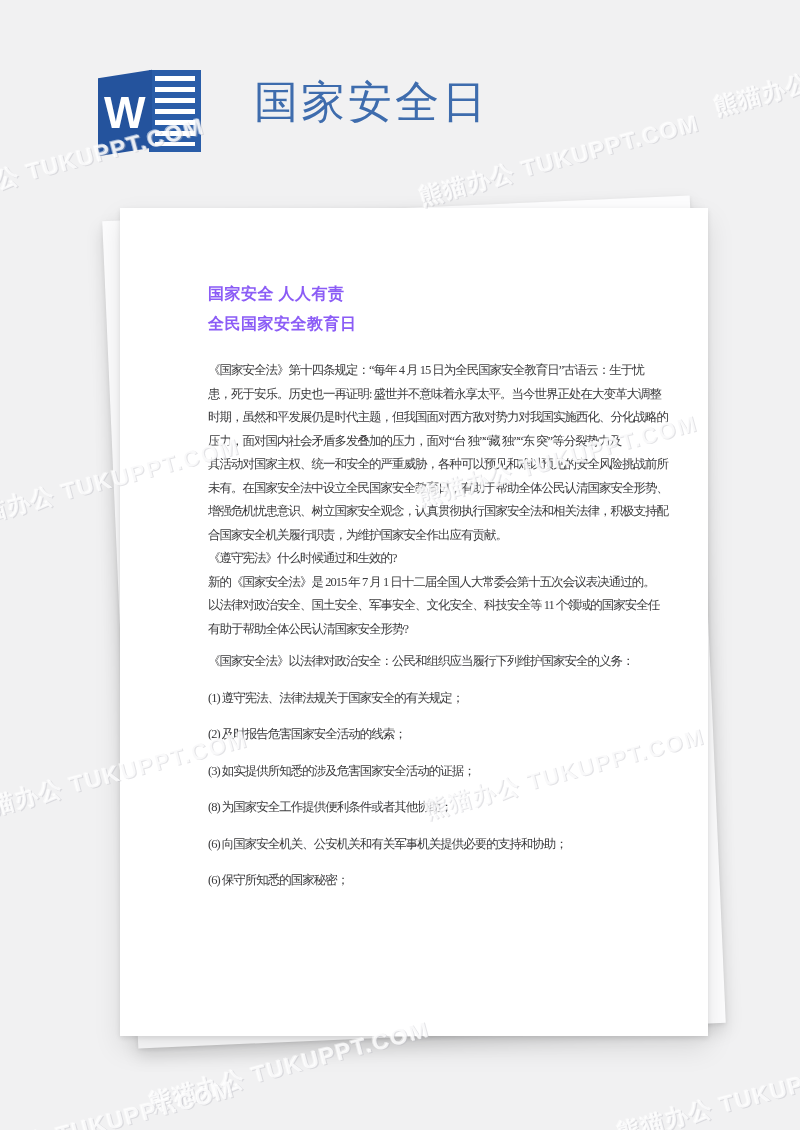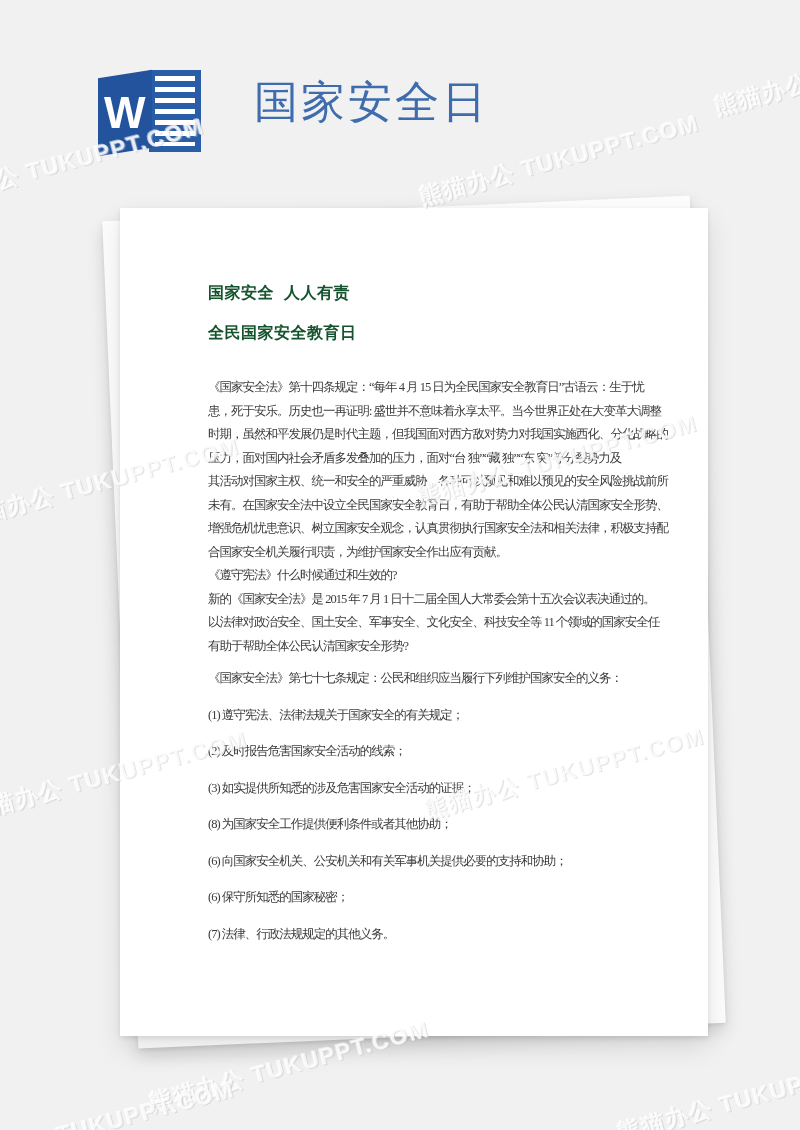--- a/index.html
+++ b/index.html
@@ -32,24 +32,24 @@
   .paper{position:absolute;left:120px;top:208px;width:588px;height:828px;background:#ffffff;}
   .paper.back{
     background:#fdfdfe;transform:rotate(-2.5deg);
     box-shadow:0 8px 18px rgba(0,0,0,0.13),0 2px 4px rgba(0,0,0,0.08);
   }
   .paper.front{
     box-shadow:0 2px 5px rgba(0,0,0,0.10),0 12px 26px rgba(0,0,0,0.10);
     box-sizing:border-box;padding:78px 60px 0 88px;overflow:hidden;
   }
   
-  .doc-h{margin:0;font-size:16px;font-weight:bold;color:#14532d;
-    letter-spacing:0.5px;line-height:16px;font-family:Liberation Mono, monospace;}
-  .doc-h + .doc-h{margin-top:24px;}
-  .body-block{margin-top:34px;}
+  .doc-h{margin:0;font-size:16px;font-weight:bold;color:#8b5cf6;
+    letter-spacing:0.5px;line-height:16px;font-family:Liberation Serif, serif;}
+  .doc-h + .doc-h{margin-top:14px;}
+  .body-block{margin-top:27px;}
   .line{
     white-space:pre;font-family:"Liberation Serif",serif;font-size:12.5px;
     letter-spacing:-1px;color:#3b3b3d;line-height:23.5px;height:23.5px;
   }
   .duty-intro{margin-top:9px;}
   .duties .line{margin-top:13px;}
   
   .wm-layer{position:absolute;left:0;top:0;width:800px;height:1130px;pointer-events:none;}
   .wm{
     position:absolute;transform:rotate(-15deg);transform-origin:left center;
@@ -90,30 +90,29 @@
         <div class="line">合国家安全机关履行职责，为维护国家安全作出应有贡献。</div>
       </div>
 
     <div>
         <div class="line">《遵守宪法》什么时候通过和生效的?</div>
         <div class="line">新的《国家安全法》是 2015 年 7 月 1 日十二届全国人大常委会第十五次会议表决通过的。</div>
         <div class="line">以法律对政治安全、国土安全、军事安全、文化安全、科技安全等 11 个领域的国家安全任</div>
         <div class="line">有助于帮助全体公民认清国家安全形势?</div>
       </div>
 
-    <div class="line duty-intro">《国家安全法》第七十七条规定：公民和组织应当履行下列维护国家安全的义务：</div>
+    <div class="line duty-intro">《国家安全法》以法律对政治安全：公民和组织应当履行下列维护国家安全的义务：</div>
 
     <div class="duties">
         <div class="line">(1) 遵守宪法、法律法规关于国家安全的有关规定；</div>
         <div class="line">(2) 及时报告危害国家安全活动的线索；</div>
         <div class="line">(3) 如实提供所知悉的涉及危害国家安全活动的证据；</div>
         <div class="line">(8) 为国家安全工作提供便利条件或者其他协助；</div>
         <div class="line">(6) 向国家安全机关、公安机关和有关军事机关提供必要的支持和协助；</div>
         <div class="line">(6) 保守所知悉的国家秘密；</div>
-        <div class="line">(7) 法律、行政法规规定的其他义务。</div>
       </div>
   </div>
 
   <div class="wm-layer">
       <div class="wm" style="left: -75px; top: 185px;">熊猫办公 TUKUPPT.COM</div>
       <div class="wm" style="left: 420px; top: 182px;">熊猫办公 TUKUPPT.COM</div>
       <div class="wm" style="left: 715px; top: 92px;">熊猫办公 TUKUPPT.COM</div>
       <div class="wm" style="left: -40px; top: 505px;">熊猫办公 TUKUPPT.COM</div>
       <div class="wm" style="left: 418px; top: 482px;">熊猫办公 TUKUPPT.COM</div>
       <div class="wm" style="left: -32px; top: 798px;">熊猫办公 TUKUPPT.COM</div>

